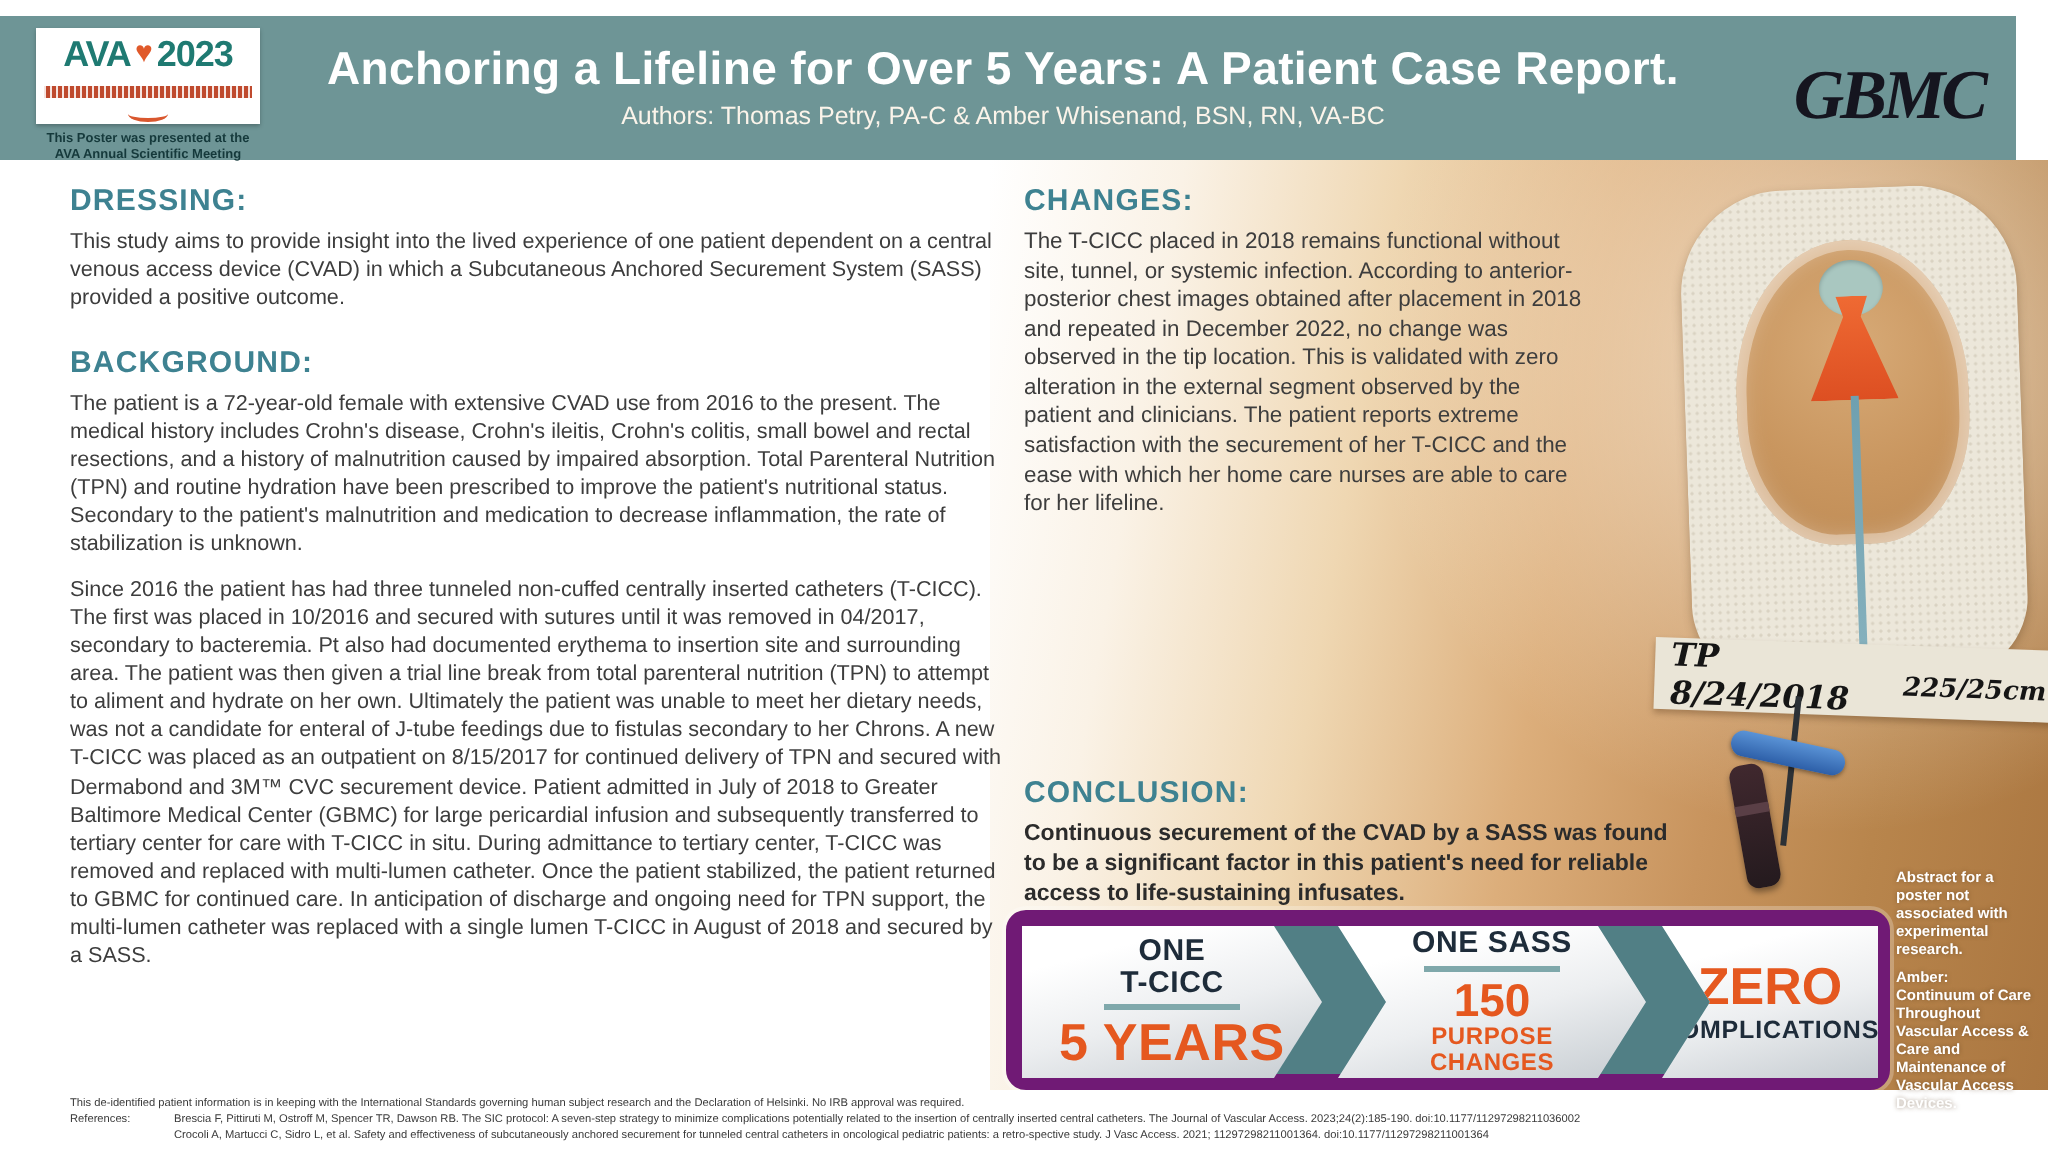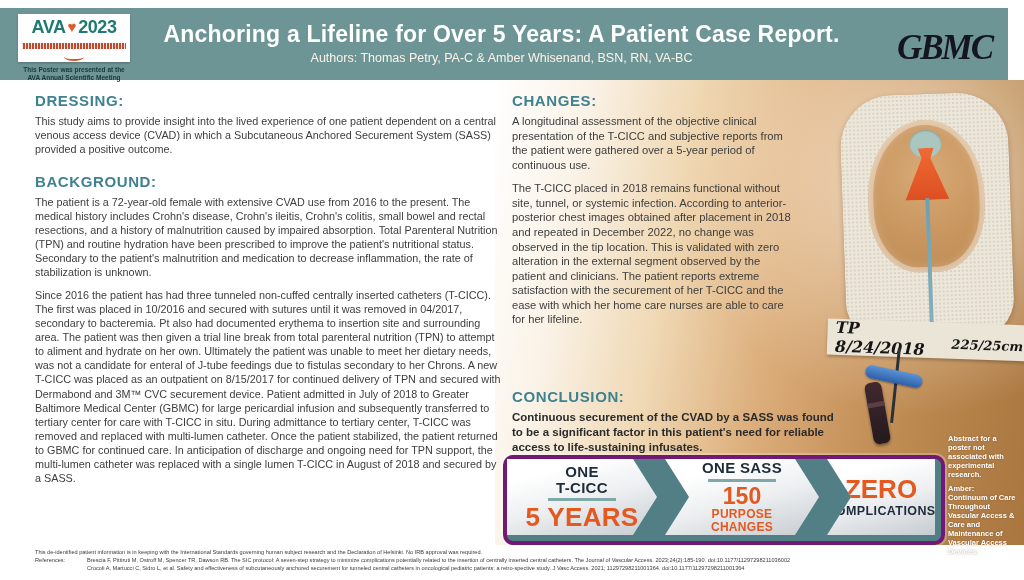--- a/index.html
+++ b/index.html
@@ -113,21 +113,21 @@
 
   
   .col-right { position:absolute; left:512px; top:92px; width:282px; }
   .col-right p { font-size:11.2px; }
   .conclusion { position:absolute; left:512px; top:388px; width:322px; }
   .conclusion p { font-size:11.5px; font-weight:bold; color:#2b2b2b; line-height:1.3; }
 
   
   .banner {
     position:absolute; left:503px; top:455px; width:442px; height:90px;
-    background:#517f85; border:4px solid #701a75; border-radius:10px;
+    background:#517f85; border:8px solid #701a75; border-radius:10px;
     box-shadow:0 0 0 2px rgba(255,255,255,.25);
     padding-left:48px;
   }
   .chev {
     position:absolute; top:0; height:76px;
     background:linear-gradient(165deg, #ffffff 20%, #eceef0 55%, #c6ccd1 100%);
     display:flex; flex-direction:column; align-items:center; justify-content:center;
   }
   .chev1 { left:0; width:150px; clip-path:polygon(0 0, calc(100% - 24px) 0, 100% 50%, calc(100% - 24px) 100%, 0 100%); }
   .chev2 { left:158px; width:154px; clip-path:polygon(0 0, calc(100% - 24px) 0, 100% 50%, calc(100% - 24px) 100%, 0 100%, 24px 50%); }
@@ -200,21 +200,20 @@
   <div class="sec-head">DRESSING:</div>
   <p>This study aims to provide insight into the lived experience of one patient dependent on a central venous access device (CVAD) in which a Subcutaneous Anchored Securement System (SASS) provided a positive outcome.</p>
   <div class="gap"></div>
   <div class="sec-head">BACKGROUND:</div>
   <p>The patient is a 72-year-old female with extensive CVAD use from 2016 to the present. The medical history includes Crohn's disease, Crohn's ileitis, Crohn's colitis, small bowel and rectal resections, and a history of malnutrition caused by impaired absorption. Total Parenteral Nutrition (TPN) and routine hydration have been prescribed to improve the patient's nutritional status. Secondary to the patient's malnutrition and medication to decrease inflammation, the rate of stabilization is unknown.</p>
   <p>Since 2016 the patient has had three tunneled non-cuffed centrally inserted catheters (T-CICC). The first was placed in 10/2016 and secured with sutures until it was removed in 04/2017, secondary to bacteremia. Pt also had documented erythema to insertion site and surrounding area. The patient was then given a trial line break from total parenteral nutrition (TPN) to attempt to aliment and hydrate on her own. Ultimately the patient was unable to meet her dietary needs, was not a candidate for enteral of J-tube feedings due to fistulas secondary to her Chrons. A new T-CICC was placed as an outpatient on 8/15/2017 for continued delivery of TPN and secured with Dermabond and 3M™ CVC securement device. Patient admitted in July of 2018 to Greater Baltimore Medical Center (GBMC) for large pericardial infusion and subsequently transferred to tertiary center for care with T-CICC in situ. During admittance to tertiary center, T-CICC was removed and replaced with multi-lumen catheter. Once the patient stabilized, the patient returned to GBMC for continued care. In anticipation of discharge and ongoing need for TPN support, the multi-lumen catheter was replaced with a single lumen T-CICC in August of 2018 and secured by a SASS.</p>
 </div>
 
 <div class="col-right">
   <div class="sec-head">CHANGES:</div>
-  <p>A longitudinal assessment of the objective clinical presentation of the T-CICC and subjective reports from the patient were gathered over a 5-year period of continuous use.</p>
   <p>The T-CICC placed in 2018 remains functional without site, tunnel, or systemic infection. According to anterior-posterior chest images obtained after placement in 2018 and repeated in December 2022, no change was observed in the tip location. This is validated with zero alteration in the external segment observed by the patient and clinicians. The patient reports extreme satisfaction with the securement of her T-CICC and the ease with which her home care nurses are able to care for her lifeline.</p>
 </div>
 
 <div class="conclusion">
   <div class="sec-head">CONCLUSION:</div>
   <p>Continuous securement of the CVAD by a SASS was found to be a significant factor in this patient's need for reliable access to life-sustaining infusates.</p>
 </div>
 
 <div class="banner">
   <div class="chev chev1">

